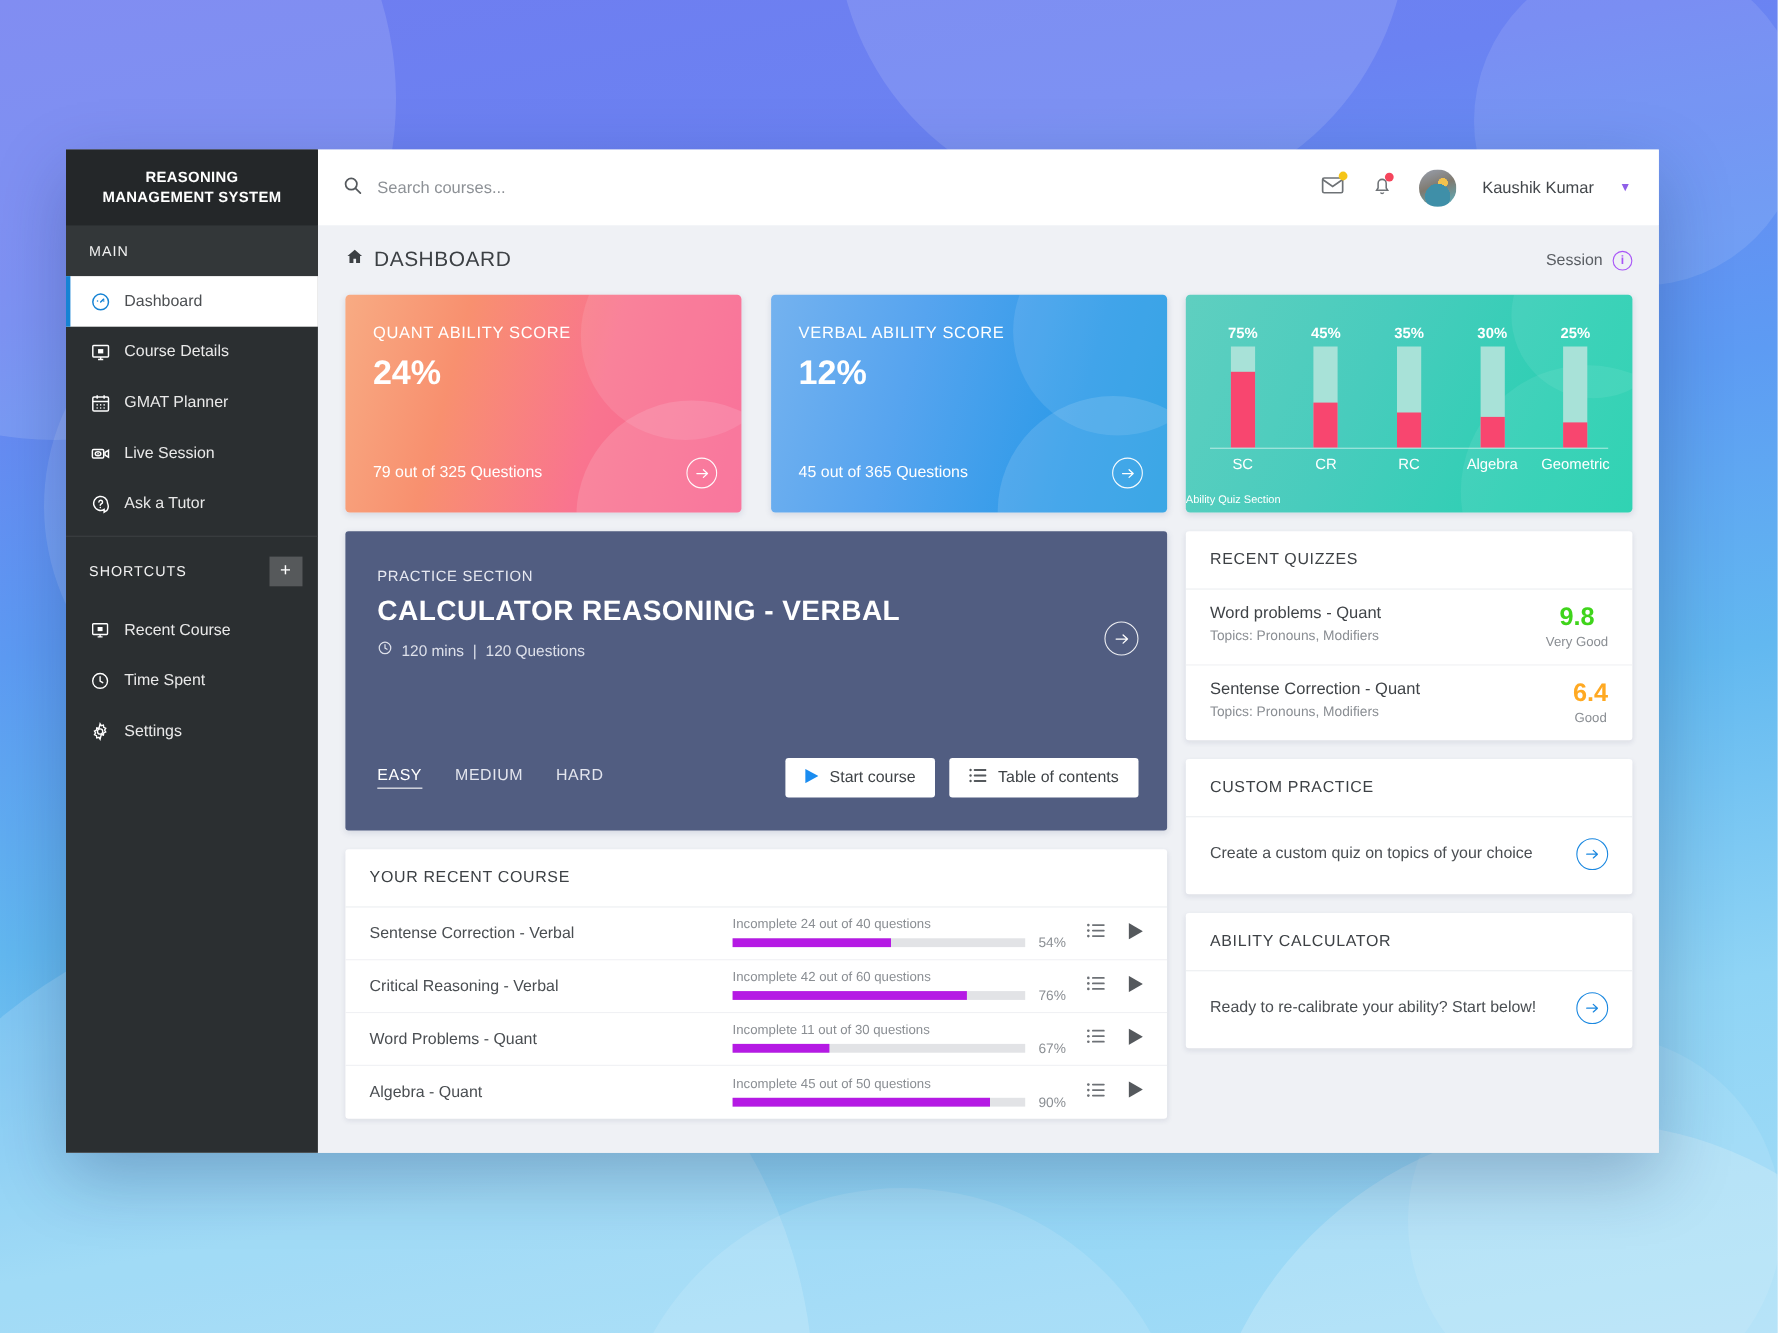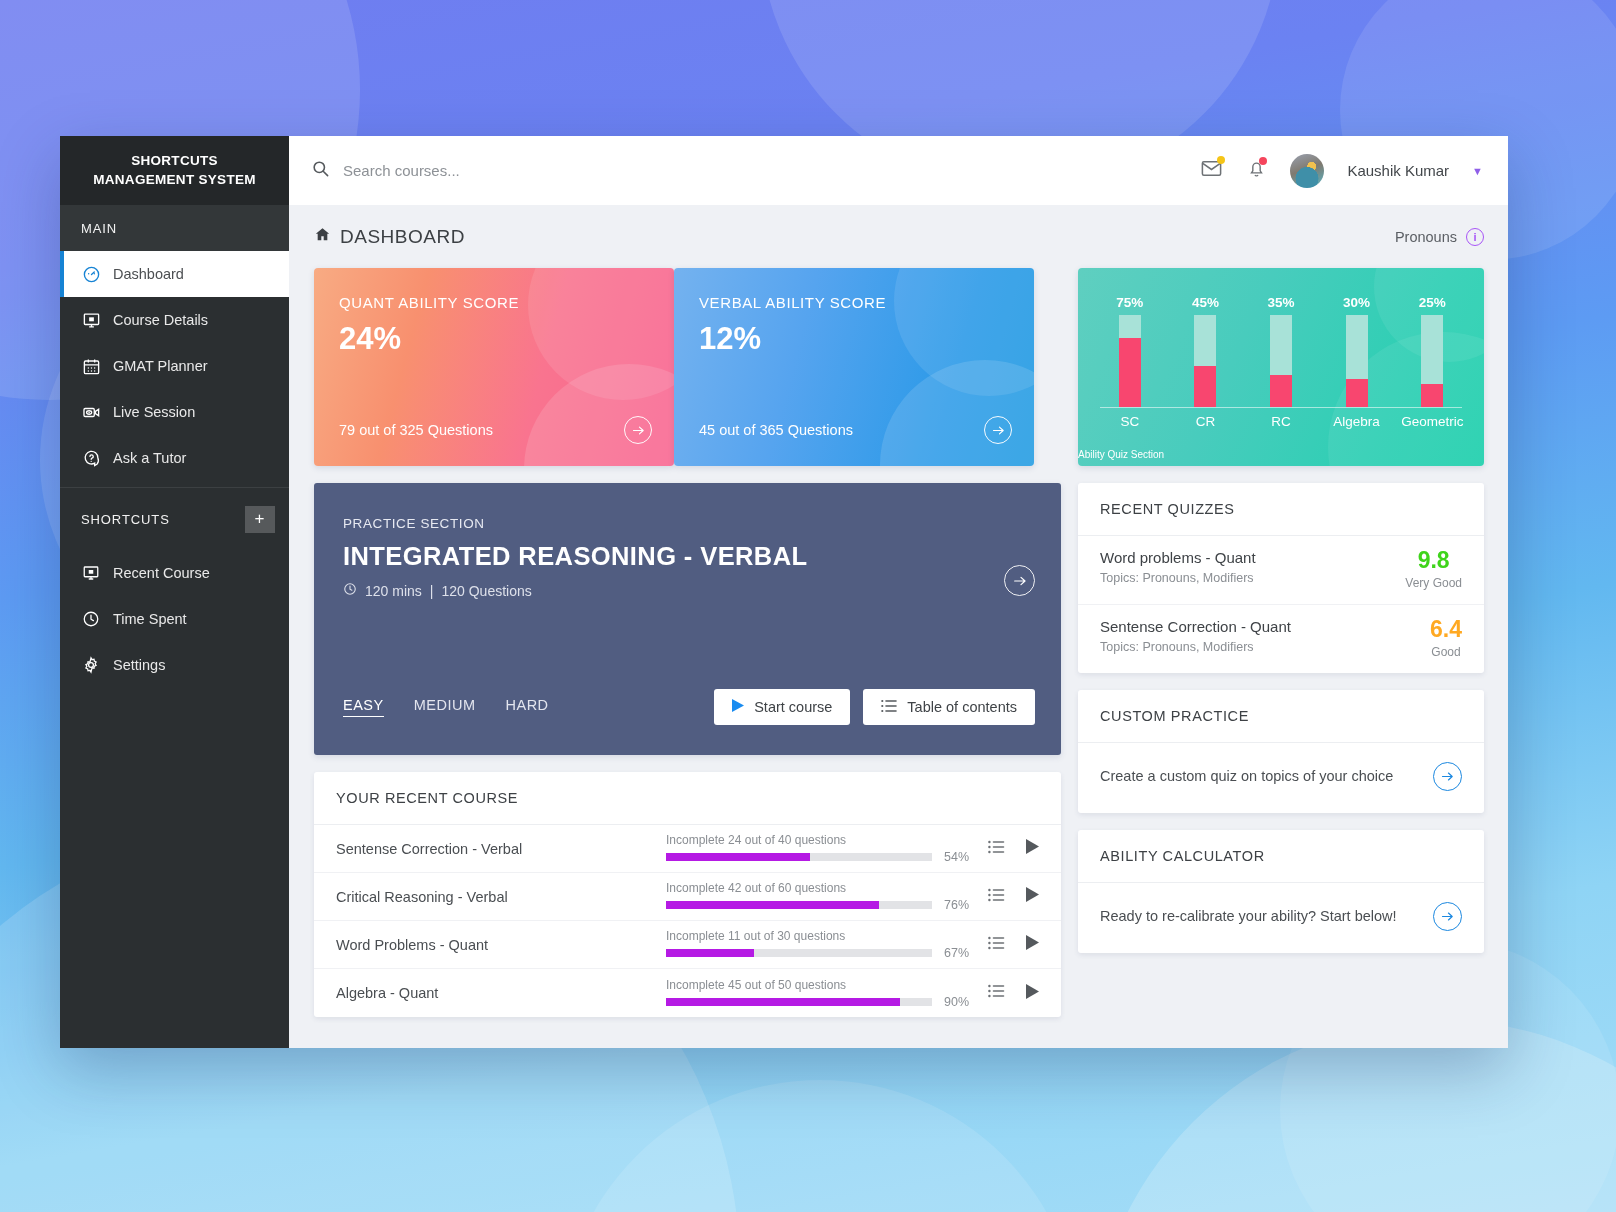--- a/index.html
+++ b/index.html
@@ -137,21 +137,21 @@
   .page-title { display:flex; align-items:center; gap:9px; font-size:19px; letter-spacing:0.5px; color:#3c4044; }
   .overview { display:flex; align-items:center; gap:9px; font-size:14.5px; color:#5a5e63; cursor:pointer; }
   .info-ic { width:18px; height:18px; border:1.6px solid #a855f7; border-radius:50%; color:#a855f7;
              font-size:11px; font-weight:bold; display:flex; align-items:center; justify-content:center; }
 
   .grid { display:flex; gap:17px; }
   .col-left { width: 747px; flex:0 0 747px; }
   .col-right { flex:1 1 auto; }
 
   
-  .score-row { display:flex; }
+  .score-row { display:flex; gap:27px; }
   .score-card {
     width:360px; height:198px; border-radius:4px; position:relative; overflow:hidden;
     padding: 26px 25px 0 25px; color:#fff;
     box-shadow: 0 2px 6px rgba(60,70,110,0.14);
   }
   .sc-quant { background: linear-gradient(105deg,#f8ab83 0%, #f8906f 28%, #f9748f 62%, #f9628f 100%); }
   .sc-verbal { background: linear-gradient(105deg,#74b2ef 0%, #56a4ef 35%, #2c9ae8 75%, #1e9ae2 100%); }
   .score-card .c1 { position:absolute; border-radius:50%; background: rgba(255,255,255,0.10); }
   .score-card .c2 { position:absolute; border-radius:50%; background: rgba(255,255,255,0.13); }
   .sc-label { font-size:15px; letter-spacing:0.6px; position:relative; z-index:2; }
@@ -264,21 +264,21 @@
   <div class="blob b4"></div>
     <div class="blob b5"></div>
     <div class="blob b6"></div>
   <div class="blob b7"></div>
     <div class="blob b8"></div>
 </div>
 
 <div id="app">
 
   <div id="sidebar">
-    <div class="brand">SHORTCUTS MANAGEMENT SYSTEM</div>
+    <div class="brand">REASONING MANAGEMENT SYSTEM</div>
 
     <div class="sect-label">MAIN</div>
 
     <div class="nav-item active">
       <span class="nav-ico">
         <svg width="19" height="19" viewBox="0 0 24 24" fill="none" stroke="#1683d4" stroke-width="1.7">
           <circle cx="12" cy="12" r="9"></circle>
             <path d="M12 12 L15.5 8.8" stroke-linecap="round"></path>
           <circle cx="8.4" cy="11" r="0.9" fill="#1683d4" stroke="none"></circle>
           <circle cx="15.6" cy="11" r="0.9" fill="#1683d4" stroke="none"></circle>
@@ -415,21 +415,21 @@
       <div class="page-head">
         <div class="page-title">
           <span>
             <svg width="17" height="17" viewBox="0 0 24 24" fill="#3c4044">
               <path d="M12 3L2.6 11h2.6v9h5.1v-5.6h3.4V20h5.1v-9h2.6z"></path>
             </svg>
           </span>
           <span>DASHBOARD</span>
         </div>
         <div class="overview">
-          <span>Pronouns</span>
+          <span>Session</span>
           <span class="info-ic">i</span>
         </div>
       </div>
 
       <div class="grid">
 
         <div class="col-left">
 
           <div class="score-row">
 
@@ -459,21 +459,21 @@
                   <svg width="15" height="15" viewBox="0 0 24 24" fill="none" stroke="#fff" stroke-width="1.8">
                     <path d="M4 12h15M13.5 6.5L19.5 12l-6 5.5" stroke-linecap="round" stroke-linejoin="round"></path>
                   </svg>
                 </span>
               </div>
             </div>
           </div>
 
           <div class="practice">
             <div class="pr-label">PRACTICE SECTION</div>
-            <div class="pr-title">INTEGRATED REASONING - VERBAL</div>
+            <div class="pr-title">CALCULATOR REASONING - VERBAL</div>
             <div class="pr-meta">
               <span>
                 <svg width="14" height="14" viewBox="0 0 24 24" fill="none" stroke="#dde0ea" stroke-width="1.9">
                   <circle cx="12" cy="12" r="9"></circle>
                     <path d="M12 7v5.3l3.2 1.9" stroke-linecap="round"></path>
                 </svg>
               </span>
               <span>120 mins</span>
               <span>|</span>
               <span>120 Questions</span>

